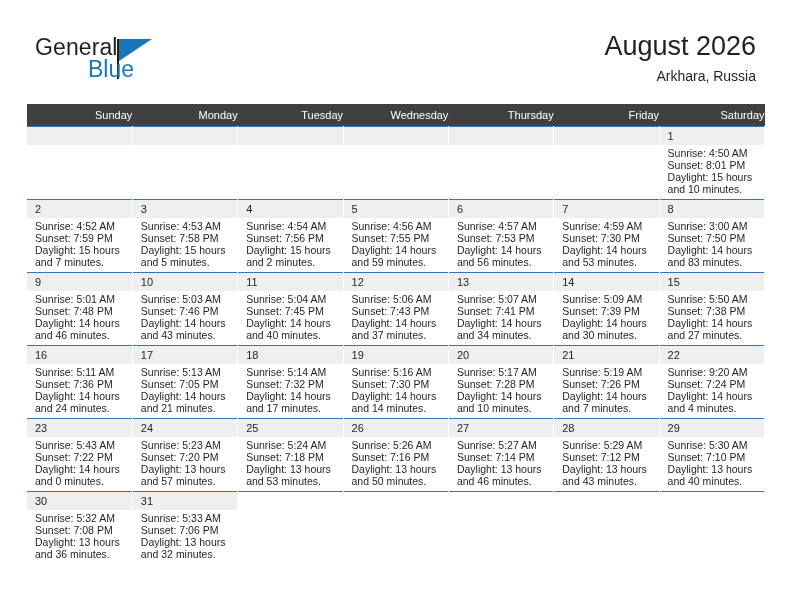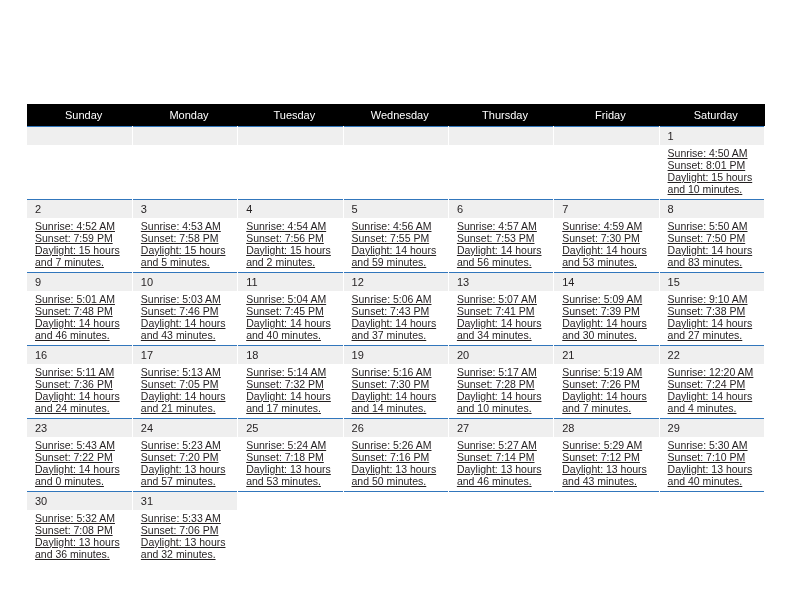--- a/index.html
+++ b/index.html
@@ -94,25 +94,25 @@
   
   .calendar {
     position: absolute;
     left: 27px;
     top: 104px;
     width: 738px;
     border-collapse: collapse;
     table-layout: fixed;
   }
   .calendar th {
-    background: #000000;
+    background: #404040;
     color: #ffffff;
     font-size: 11px;
     font-weight: normal;
-    text-align: center;
+    text-align: right;
     padding: 5px 0 5px 8px;
     height: 11px;
     border: none;
   }
   .calendar td {
     vertical-align: top;
     padding: 0;
     width: 105.4px;
     height: 72px;
     border-top: 1.5px solid #3176bc;
@@ -139,31 +139,45 @@
     background: #ffffff;
   }
   td.blank .daynum {
     background: #ffffff;
   }
   .details {
     padding: 3px 4px 0 8px;
     font-size: 10.5px;
     line-height: 11.9px;
     color: #231f20;
-    text-decoration: underline;
   }
   .details div {
     white-space: nowrap;
   }
 </style>
 </head>
 <body>
 
 <div class="page">
 
+  <div class="header">
+
+    <div class="logo">
+      <span class="logo-general">General</span>
+      <span class="logo-staff"></span>
+      <span class="logo-flag"></span>
+      <span class="logo-blue">Blue</span>
+    </div>
+
+    <div class="title-block">
+      <h1 class="month-title">August 2026</h1>
+      <p class="location">Arkhara, Russia</p>
+    </div>
+
+  </div>
 
   <table class="calendar">
     <thead>
       <tr>
         <th>Sunday</th>
         <th>Monday</th>
         <th>Tuesday</th>
         <th>Wednesday</th>
         <th>Thursday</th>
         <th>Friday</th>
@@ -251,21 +265,21 @@
             <div class="details">
               <div>Sunrise: 4:59 AM</div>
               <div>Sunset: 7:30 PM</div>
               <div>Daylight: 14 hours</div>
               <div>and 53 minutes.</div>
             </div>
           </td>
           <td class="filled">
             <span class="daynum">8</span>
             <div class="details">
-              <div>Sunrise: 5:50 AM</div>
+              <div>Sunrise: 3:00 AM</div>
               <div>Sunset: 7:50 PM</div>
               <div>Daylight: 14 hours</div>
               <div>and 83 minutes.</div>
             </div>
           </td>
         </tr>
         <tr class="week-row">
           <td class="filled">
             <span class="daynum">9</span>
             <div class="details">
@@ -316,21 +330,21 @@
             <div class="details">
               <div>Sunrise: 5:09 AM</div>
               <div>Sunset: 7:39 PM</div>
               <div>Daylight: 14 hours</div>
               <div>and 30 minutes.</div>
             </div>
           </td>
           <td class="filled">
             <span class="daynum">15</span>
             <div class="details">
-              <div>Sunrise: 9:10 AM</div>
+              <div>Sunrise: 5:50 AM</div>
               <div>Sunset: 7:38 PM</div>
               <div>Daylight: 14 hours</div>
               <div>and 27 minutes.</div>
             </div>
           </td>
         </tr>
         <tr class="week-row">
           <td class="filled">
             <span class="daynum">16</span>
             <div class="details">
@@ -381,21 +395,21 @@
             <div class="details">
               <div>Sunrise: 5:19 AM</div>
               <div>Sunset: 7:26 PM</div>
               <div>Daylight: 14 hours</div>
               <div>and 7 minutes.</div>
             </div>
           </td>
           <td class="filled">
             <span class="daynum">22</span>
             <div class="details">
-              <div>Sunrise: 12:20 AM</div>
+              <div>Sunrise: 9:20 AM</div>
               <div>Sunset: 7:24 PM</div>
               <div>Daylight: 14 hours</div>
               <div>and 4 minutes.</div>
             </div>
           </td>
         </tr>
         <tr class="week-row">
           <td class="filled">
             <span class="daynum">23</span>
             <div class="details">

